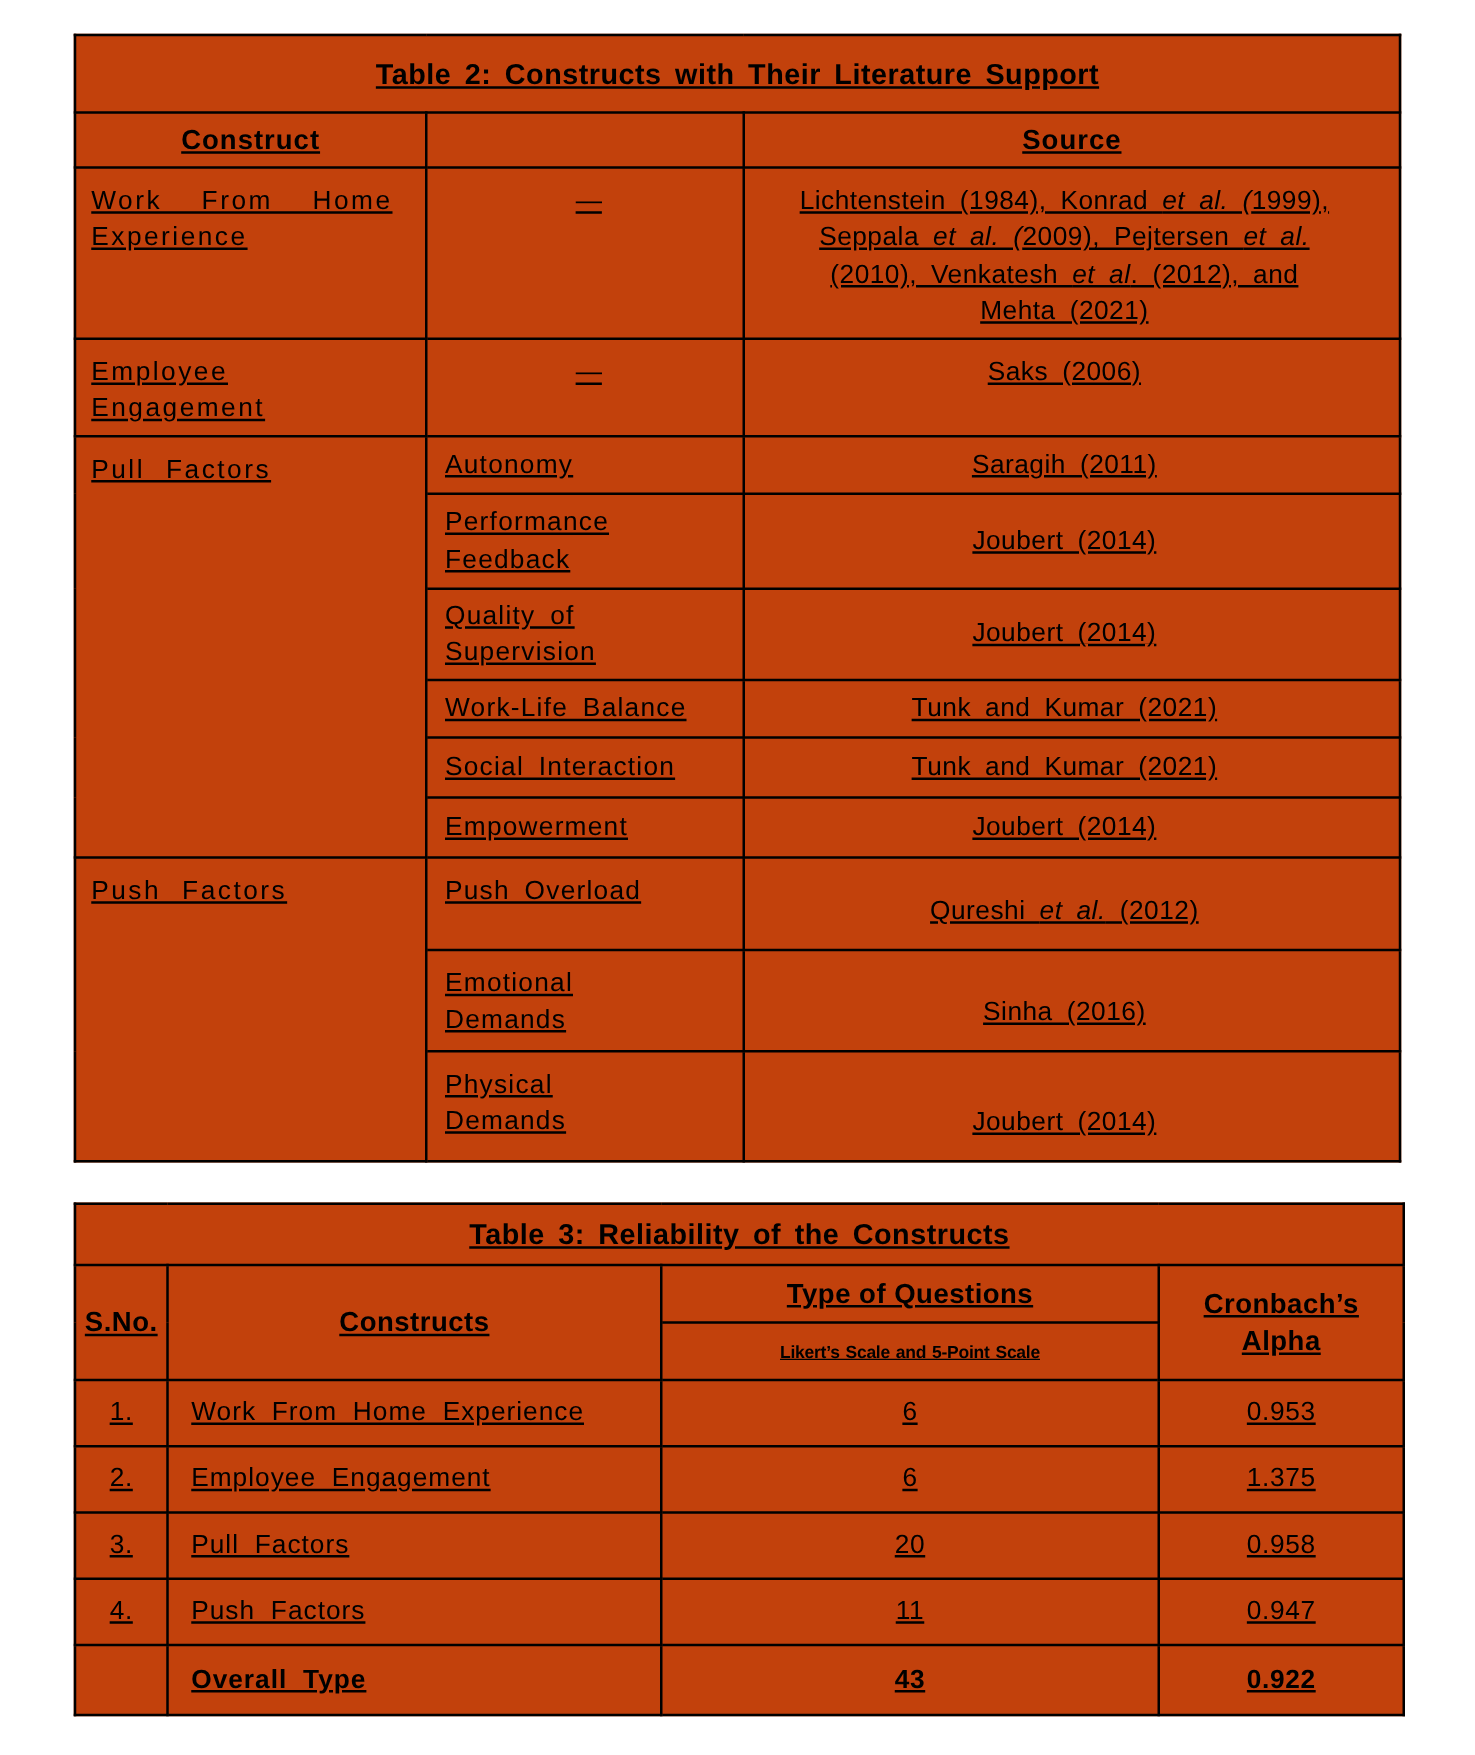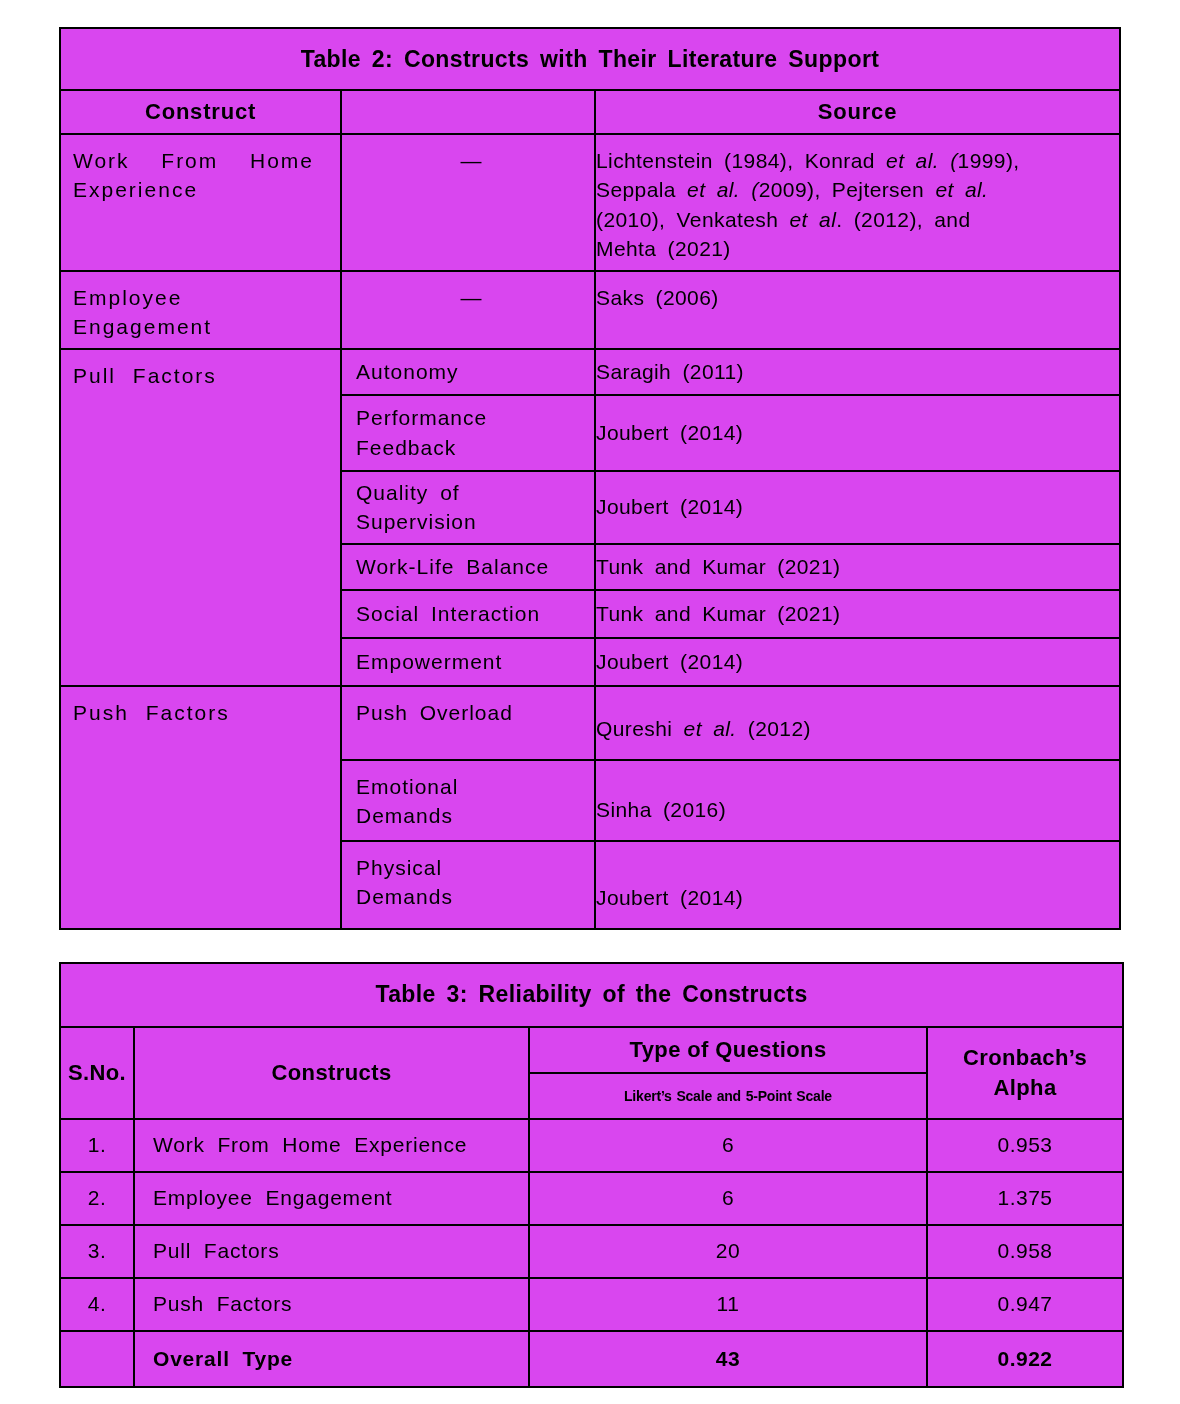--- a/index.html
+++ b/index.html
@@ -3,21 +3,21 @@
 <meta charset="utf-8">
 <style>
   html,body{margin:0;padding:0;background:#ffffff;}
   body{
     width:1180px;height:1404px;
     font-family:"Liberation Sans",sans-serif;
     color:#000;
     -webkit-font-smoothing:antialiased;
   }
   .page{padding:27px 0 0 59px;}
-  table{border-collapse:collapse;table-layout:fixed;background:#d946ef;}
+  table{border-collapse:collapse;table-layout:fixed;background:#c2410c;text-decoration:underline;}
   td,th{border:2px solid #000;box-sizing:border-box;}
 
   
   .t2{width:1060px;}
   .t2 .title-cell{
     font-weight:bold;font-size:23px;text-align:center;vertical-align:middle;
     height:62px;letter-spacing:0.4px;word-spacing:4px;
   }
   .t2 .head-row th{
     font-size:22px;font-weight:bold;text-align:center;vertical-align:middle;
@@ -30,35 +30,35 @@
     line-height:1.4;white-space:pre-line;
   }
   .c-factor{
     vertical-align:middle;text-align:left;
     padding:6px 8px 6px 14px;
     font-size:21px;letter-spacing:1px;word-spacing:5px;
     line-height:1.4;white-space:pre-line;
   }
   .c-factor.dash{text-align:center;letter-spacing:0;}
   .c-source{
-    vertical-align:middle;text-align:left;
+    vertical-align:middle;text-align:center;
     padding:6px 12px 6px 0;
     font-size:21px;letter-spacing:0.4px;word-spacing:5px;
     line-height:1.4;white-space:pre-line;
   }
   .va-top{vertical-align:top;}
   .va-bot{vertical-align:bottom;}
   .pt{padding-top:11px;}
   .pb{padding-bottom:15px;}
 
   
   .t3{width:1063px;margin-top:32px;}
   .t3 .title-cell{
     font-weight:bold;font-size:23px;text-align:center;vertical-align:middle;
-    height:64px;letter-spacing:0.4px;word-spacing:4px;
+    height:49px;letter-spacing:0.4px;word-spacing:4px;
   }
   .t3 th{
     font-size:22px;font-weight:bold;text-align:center;vertical-align:middle;
     letter-spacing:0.4px;
   }
   .t3 .hrow th{height:46px;text-align:center;}
   .t3 .sub-scale{font-size:14px;letter-spacing:-0.2px;word-spacing:1px;}
   .t3 .cron{white-space:pre-line;line-height:1.35;margin-top:24px;}
   .t3 td{font-size:21px;vertical-align:middle;height:53px;letter-spacing:0.5px;}
   .t3 td.num{text-align:center;}

